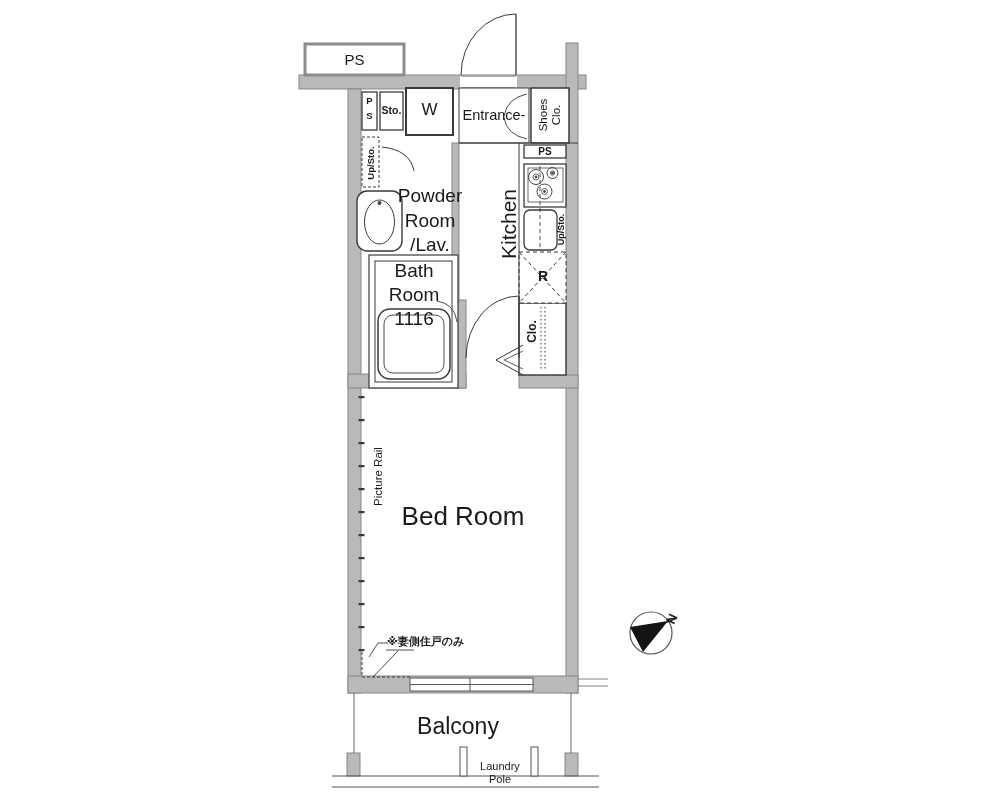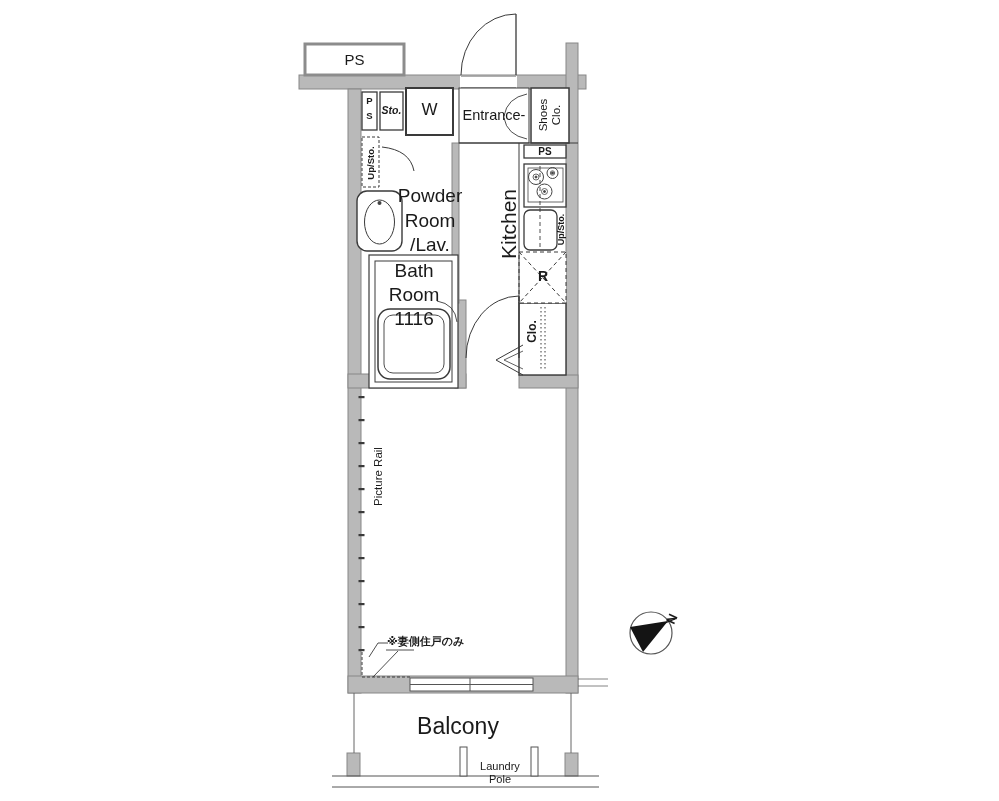--- a/index.html
+++ b/index.html
@@ -152,21 +152,21 @@
       <polygon points="630,627 668,621 643,652" fill="#141414"></polygon>
       <line x1="660" y1="625" x2="675" y2="619" stroke="#141414" stroke-width="1.2"></line>
     </g>
   </svg>
 
   <div class="lbl" style="left:305px;top:51px;width:99px;font-size:15px;">PS</div>
 
   <div class="lbl b" style="left:362px;top:94px;width:15px;font-size:9.5px;line-height:1.55;">P
 S</div>
 
-  <div class="lbl b" style="left:379px;top:104px;width:25px;font-size:10.5px;font-style:italic;">Sto.</div>
+  <div class="lbl b" style="left:379px;top:104px;width:25px;font-size:10.5px;">Sto.</div>
 
   <div class="lbl" style="left:406px;top:100px;width:47px;font-size:17px;">W</div>
 
   <div class="lbl" style="left:450px;top:107px;width:88px;font-size:14.5px;">Entrance-</div>
 
   <div class="lbl rot" style="left:520px;top:101px;width:60px;height:28px;font-size:11.5px;line-height:1.15;">Shoes
 Clo.</div>
 
   <div class="lbl rot b" style="left:347px;top:157px;width:48px;height:12px;font-size:9.5px;">Up/Sto.</div>
 
@@ -181,20 +181,21 @@
   <div class="lbl rot" style="left:449px;top:211px;width:120px;height:26px;font-size:21px;">Kitchen</div>
 
   <div class="lbl b" style="left:524px;top:146px;width:42px;font-size:10px;">PS</div>
 
   <div class="lbl rot b" style="left:538px;top:224px;width:46px;height:11px;font-size:9px;">Up/Sto.</div>
 
   <div class="lbl b" style="left:529px;top:268px;width:28px;font-size:14px;">R</div>
 
   <div class="lbl rot b" style="left:512px;top:325px;width:40px;height:13px;font-size:12px;">Clo.</div>
 
+  <div class="lbl" style="left:383px;top:501px;width:160px;font-size:26px;">Bed Room</div>
 
 
   <div class="lbl rot" style="left:342px;top:470px;width:72px;height:13px;font-size:11.5px;">Picture Rail</div>
 
   <div class="lbl b" style="left:387px;top:635px;font-size:11px;text-align:right;">※妻側住戸のみ</div>
 
   <div class="lbl" style="left:388px;top:713px;width:140px;font-size:23px;">Balcony</div>
 
   <div class="lbl" style="left:468px;top:760px;width:64px;font-size:11px;">Laundry Pole</div>
 

